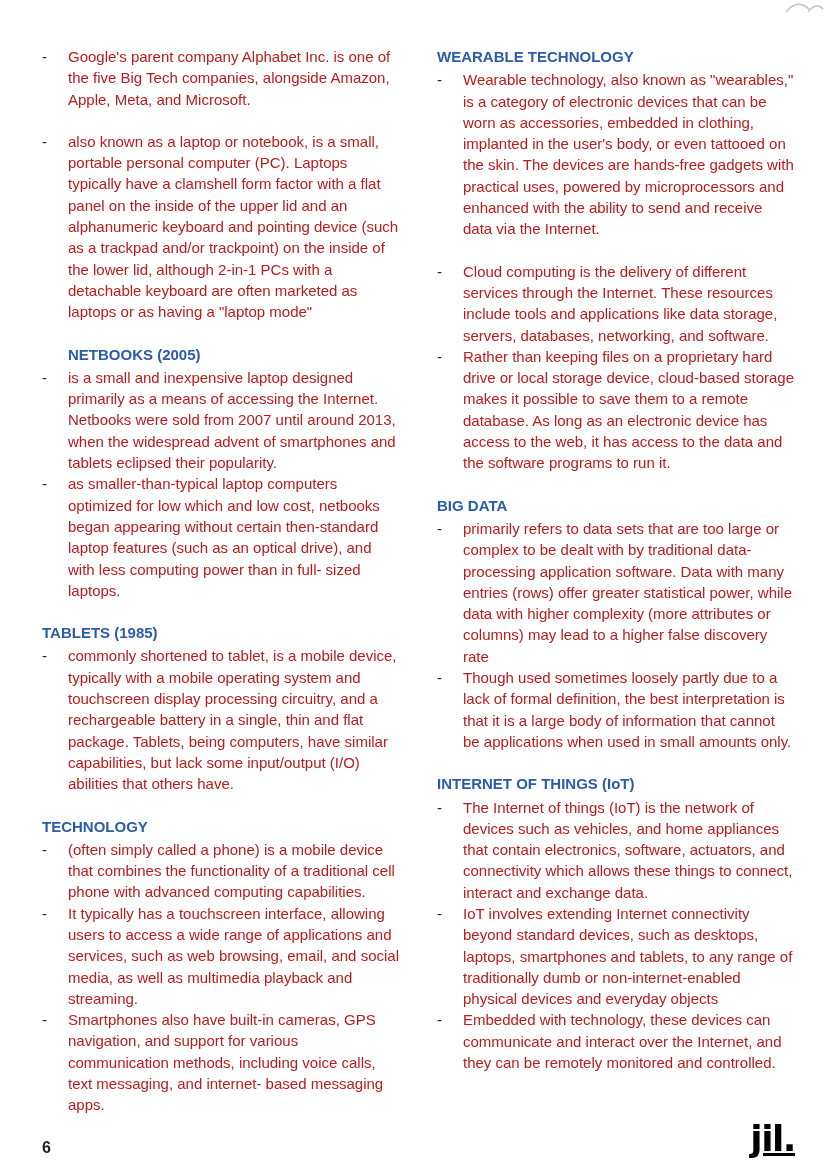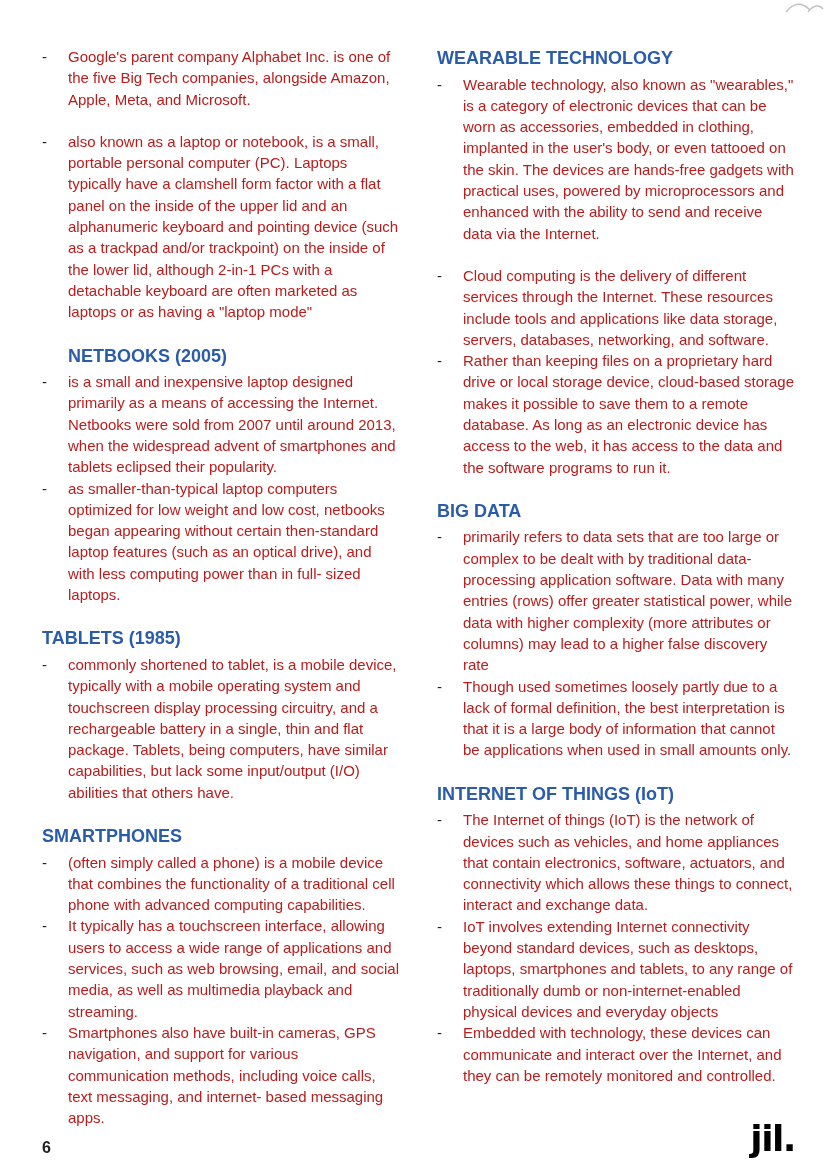--- a/index.html
+++ b/index.html
@@ -28,21 +28,21 @@
     box-sizing: border-box;
   }
   .col {
     flex: 1;
     min-width: 0;
   }
   .sec {
     margin: 0 0 21px 0;
   }
   .hd {
-    font-size: 18px;
+    font-size: 15px;
     font-weight: bold;
     color: #2a5caa;
     margin: 0 0 2px 0;
     line-height: 1.42;
   }
   .hd.sub {
     margin-left: 26px;
   }
   .bullet {
     display: flex;
@@ -74,20 +74,21 @@
     font-weight: bold;
     color: #1f1f1f;
   }
   .logo {
     font-family: "DejaVu Sans", sans-serif;
     font-size: 36px;
     font-weight: 800;
     letter-spacing: -1.5px;
     color: #000000;
     line-height: 1;
+    text-decoration: underline;
   }
   .corner-mark {
     position: absolute;
     top: 0;
     right: 4px;
   }
 </style>
 </head>
 <body>
 
@@ -116,34 +117,34 @@
       </section>
 
       <section class="sec">
         <h2 class="hd sub">NETBOOKS (2005)</h2>
         <div class="bullet">
           <span class="dash">-</span>
           <span class="btxt">is a small and inexpensive laptop designed primarily as a means of accessing the Internet. Netbooks were sold from 2007 until around 2013, when the widespread advent of smartphones and tablets eclipsed their popularity.</span>
         </div>
         <div class="bullet">
           <span class="dash">-</span>
-          <span class="btxt">as smaller-than-typical laptop computers optimized for low weight and low cost, netbooks began appearing without certain then-standard laptop features (such as an optical drive), and with less computing power than in full- sized laptops.</span>
+          <span class="btxt">as smaller-than-typical laptop computers optimized for low which and low cost, netbooks began appearing without certain then-standard laptop features (such as an optical drive), and with less computing power than in full- sized laptops.</span>
         </div>
       </section>
 
       <section class="sec">
         <h2 class="hd">TABLETS (1985)</h2>
         <div class="bullet">
           <span class="dash">-</span>
           <span class="btxt">commonly shortened to tablet, is a mobile device, typically with a mobile operating system and touchscreen display processing circuitry, and a rechargeable battery in a single, thin and flat package. Tablets, being computers, have similar capabilities, but lack some input/output (I/O) abilities that others have.</span>
         </div>
       </section>
 
       <section class="sec">
-        <h2 class="hd">SMARTPHONES</h2>
+        <h2 class="hd">TECHNOLOGY</h2>
         <div class="bullet">
           <span class="dash">-</span>
           <span class="btxt">(often simply called a phone) is a mobile device that combines the functionality of a traditional cell phone with advanced computing capabilities.</span>
         </div>
         <div class="bullet">
           <span class="dash">-</span>
           <span class="btxt">It typically has a touchscreen interface, allowing users to access a wide range of applications and services, such as web browsing, email, and social media, as well as multimedia playback and streaming.</span>
         </div>
         <div class="bullet">
           <span class="dash">-</span>

